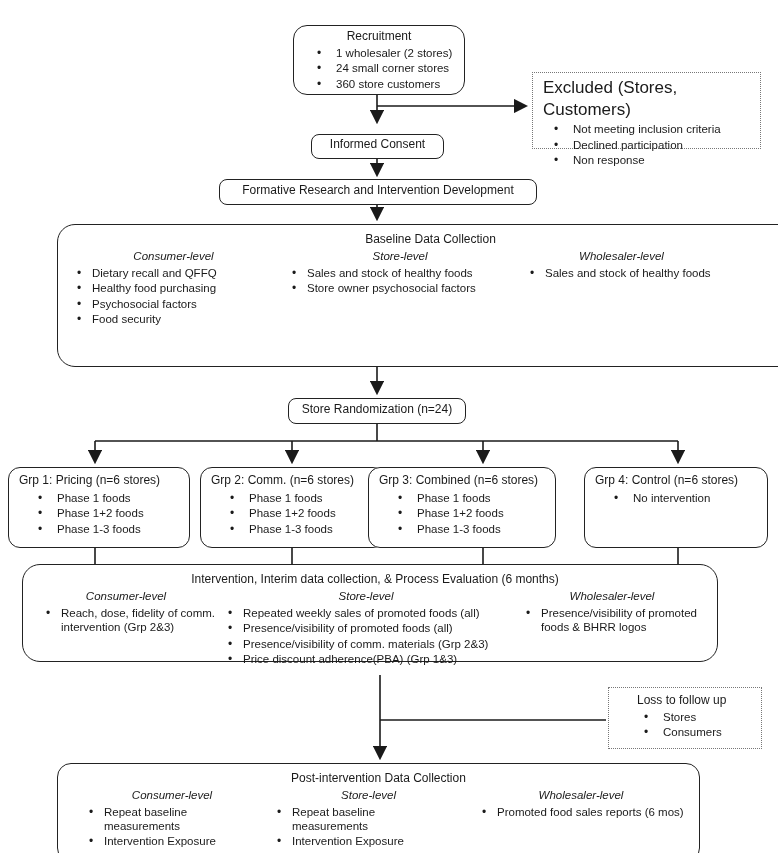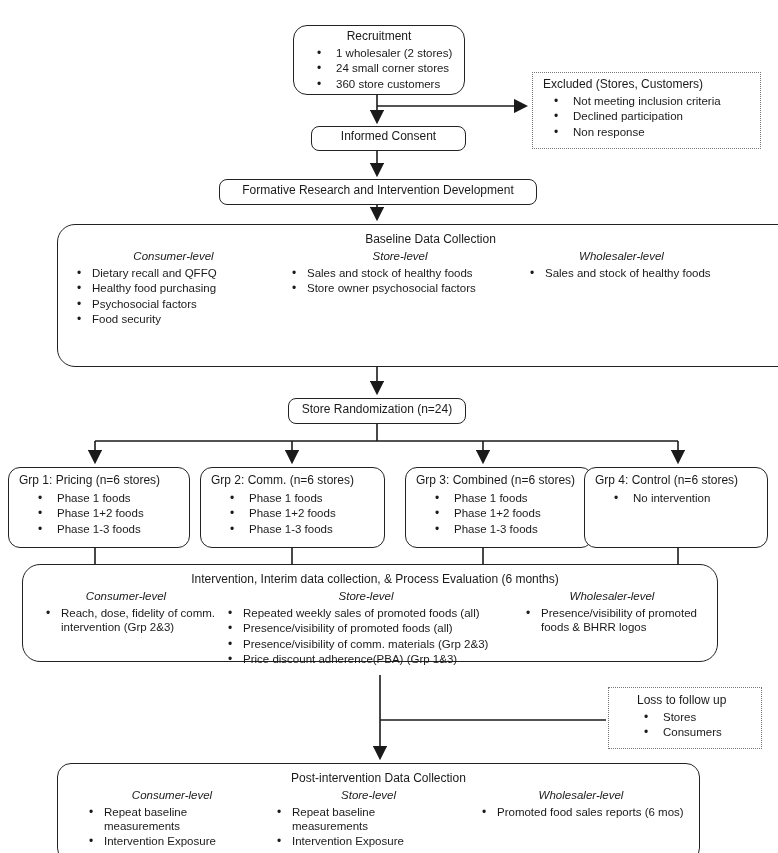--- a/index.html
+++ b/index.html
@@ -81,38 +81,38 @@
           <span class="txt">24 small corner stores</span>
         </div>
       <div class="bullet">
           <span class="dot"></span>
           <span class="txt">360 store customers</span>
         </div>
     </div>
   </div>
 
   <div class="box dotted b-wide" style="left:532px;top:55px;width:229px;height:77px;padding-top:4px;">
-    <div style="padding-left:10px;font-size:12px;">Excluded (Stores, Customers)</div>
+    <div style="padding-left:10px;font-size:17px;">Excluded (Stores, Customers)</div>
     <div class="bullets" style="padding-left:6px;">
       <div class="bullet">
           <span class="dot"></span>
           <span class="txt">Not meeting inclusion criteria</span>
         </div>
       <div class="bullet">
           <span class="dot"></span>
           <span class="txt">Declined participation</span>
         </div>
       <div class="bullet">
           <span class="dot"></span>
           <span class="txt">Non response</span>
         </div>
     </div>
   </div>
 
-  <div class="box small" style="left:311px;top:109px;width:155px;height:25px;">
+  <div class="box small" style="left:311px;top:117px;width:133px;height:25px;">
     <div class="title-center" style="padding-top:2px;">Informed Consent</div>
   </div>
 
   <div class="box small" style="left:219px;top:162px;width:318px;height:26px;">
     <div class="title-center" style="padding-top:3px;">Formative Research and Intervention Development</div>
   </div>
 
   <div class="box big b-std" style="left:57px;top:207px;width:747px;height:143px;padding:4px 8px 0 8px;">
     <div class="title-center">Baseline Data Collection</div>
     <div class="cols">
@@ -195,21 +195,21 @@
           <span class="dot"></span>
           <span class="txt">Phase 1+2 foods</span>
         </div>
       <div class="bullet">
           <span class="dot"></span>
           <span class="txt">Phase 1-3 foods</span>
         </div>
     </div>
   </div>
 
-  <div class="box b-wide" style="left:405px;top:450px;width:188px;height:81px;">
+  <div class="box b-wide" style="left:368px;top:450px;width:188px;height:81px;">
     <div class="title-left">Grp 3: Combined (n=6 stores)</div>
     <div class="bullets" style="padding-left:14px;">
       <div class="bullet">
           <span class="dot"></span>
           <span class="txt">Phase 1 foods</span>
         </div>
       <div class="bullet">
           <span class="dot"></span>
           <span class="txt">Phase 1+2 foods</span>
         </div>

